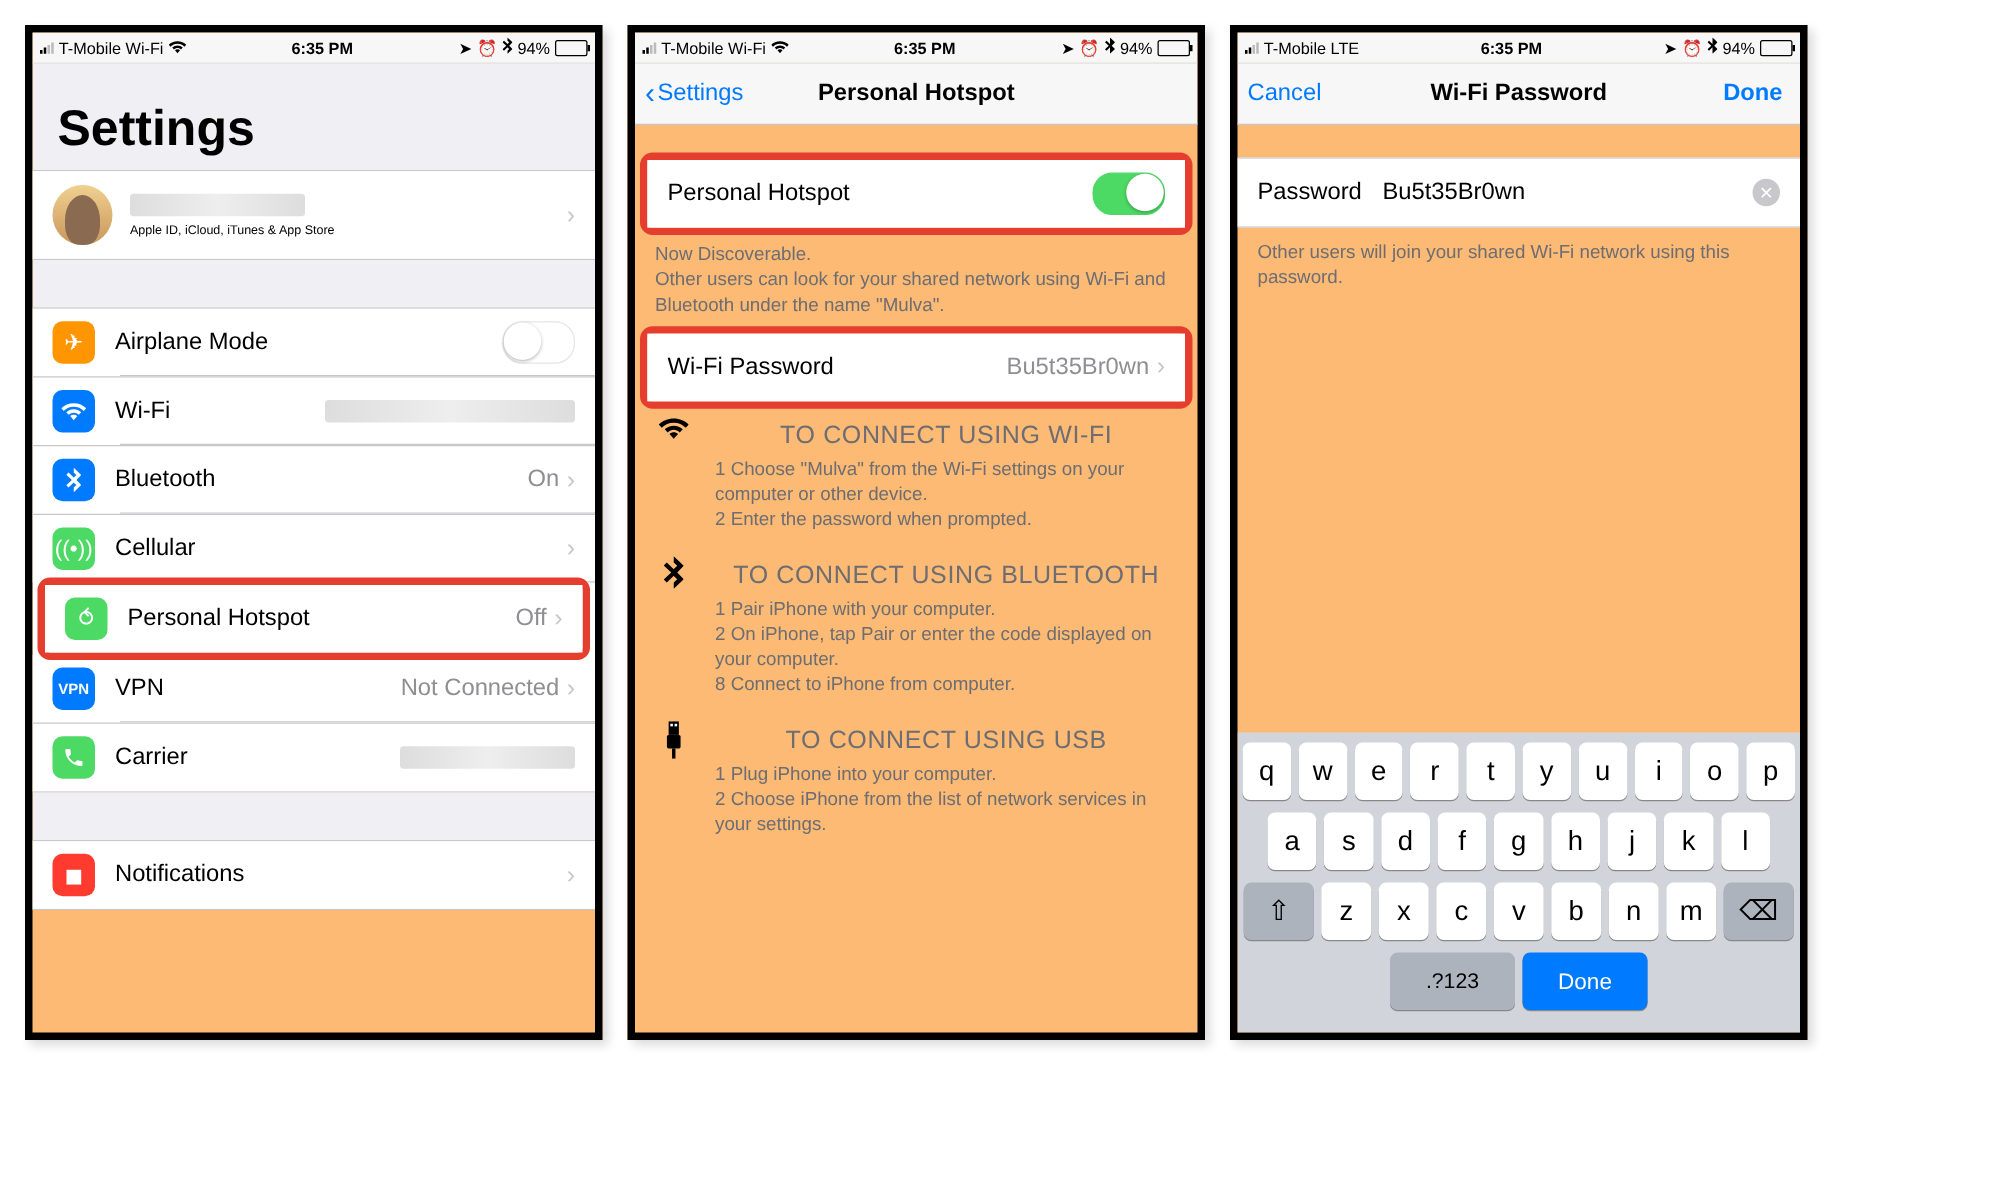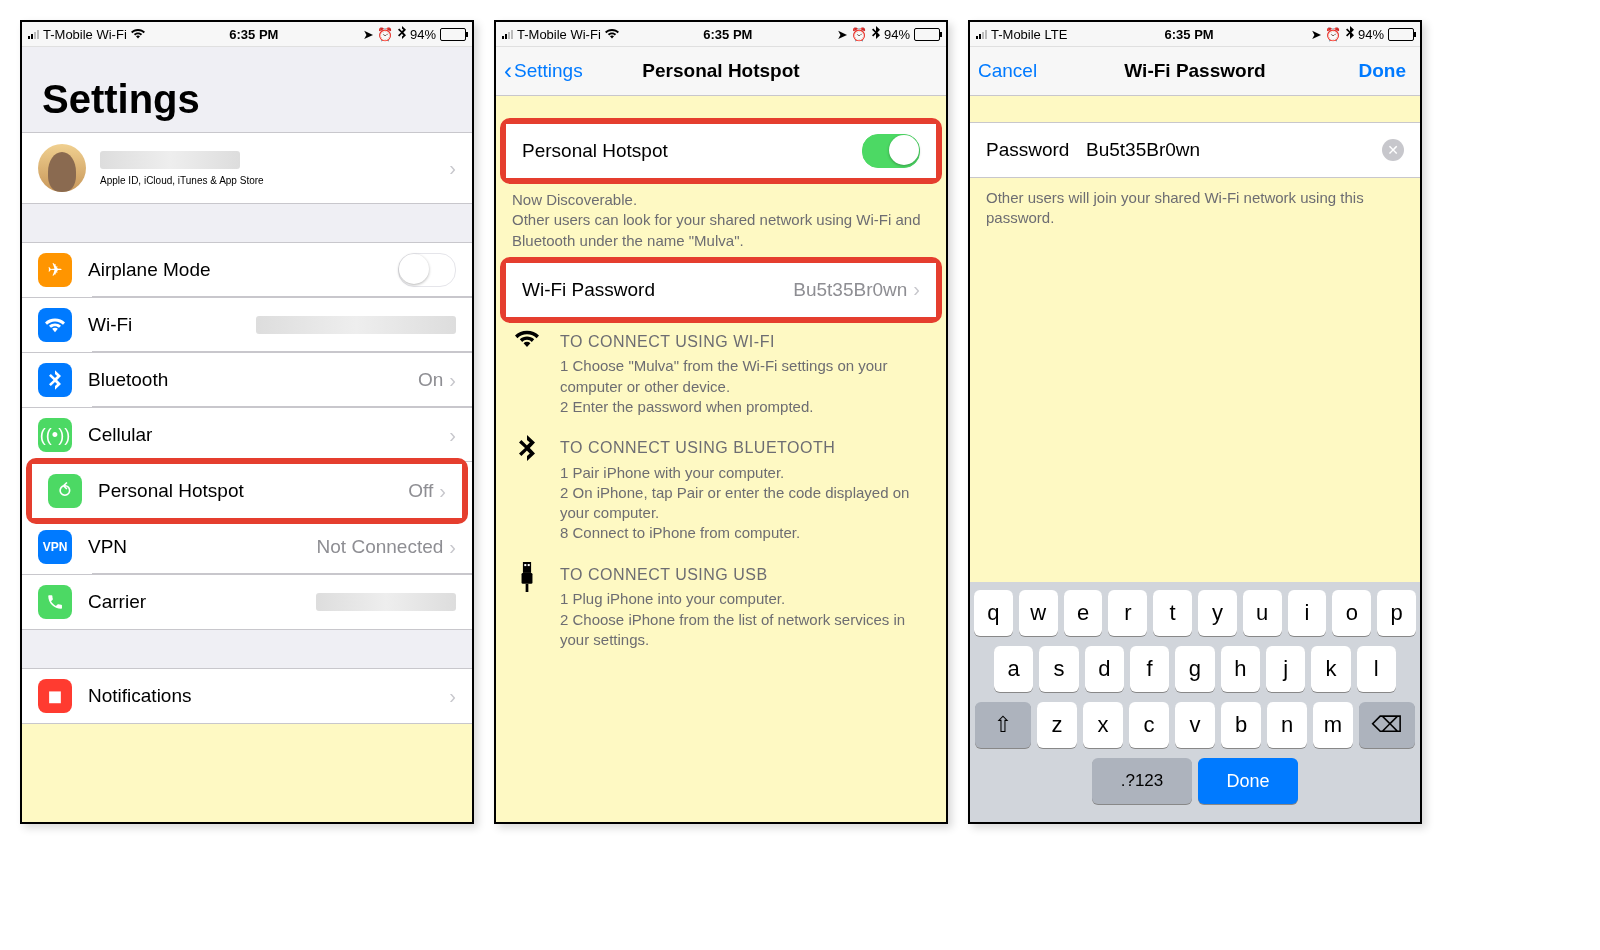--- a/index.html
+++ b/index.html
@@ -16,22 +16,22 @@
     width: 1600px;
     height: 950px;
     display: flex;
     gap: 20px;
     padding: 20px;
     box-sizing: border-box;
   }
   .phone {
     width: 450px;
     height: 800px;
-    background: #fef9c3;
-    border: 2px solid #000000;
+    background: #fdba74;
+    border: 6px solid #000000;
     box-shadow: 4px 4px 8px rgba(0,0,0,0.15);
     position: relative;
     overflow: hidden;
     display: flex;
     flex-direction: column;
   }
   .status-bar {
     height: 24px;
     background: #f7f7f7;
     display: flex;
@@ -99,21 +99,21 @@
   }
   .toggle.off{ background:#fff; border:1px solid #e5e5ea;}
   .toggle.on{ background:#4cd964; border:1px solid #4cd964;}
   .knob{ width:30px;height:30px;background:#fff;border-radius:50%;position:absolute;top:0;box-shadow:0 1px 3px rgba(0,0,0,0.3);}
   .toggle.off .knob{ left:0;}
   .toggle.on .knob{ right:0;}
   .footer-text {
     color:#6d6d72; font-size:15px; line-height:1.35; padding:10px 16px;
   }
   .section-head {
-    color:#6d6d72; font-size:16px; letter-spacing:0.5px; padding:6px 0 4px 0;
+    color:#6d6d72; font-size:20px; letter-spacing:0.5px; padding:6px 0 4px 0;text-align:center;
   }
   .instruct-block { display:flex; padding:6px 16px 8px 16px; gap:18px;}
   .instruct-ico { width:30px; display:flex; align-items:flex-start; justify-content:center; padding-top:4px; font-size:22px; color:#000;}
   .instruct-text { flex:1; color:#6d6d72; font-size:15px; line-height:1.35;}
   .highlight-box {
     border:6px solid #e53e2e;
     border-radius:10px;
     margin:-4px 4px;
     position:relative;
     z-index:2;

